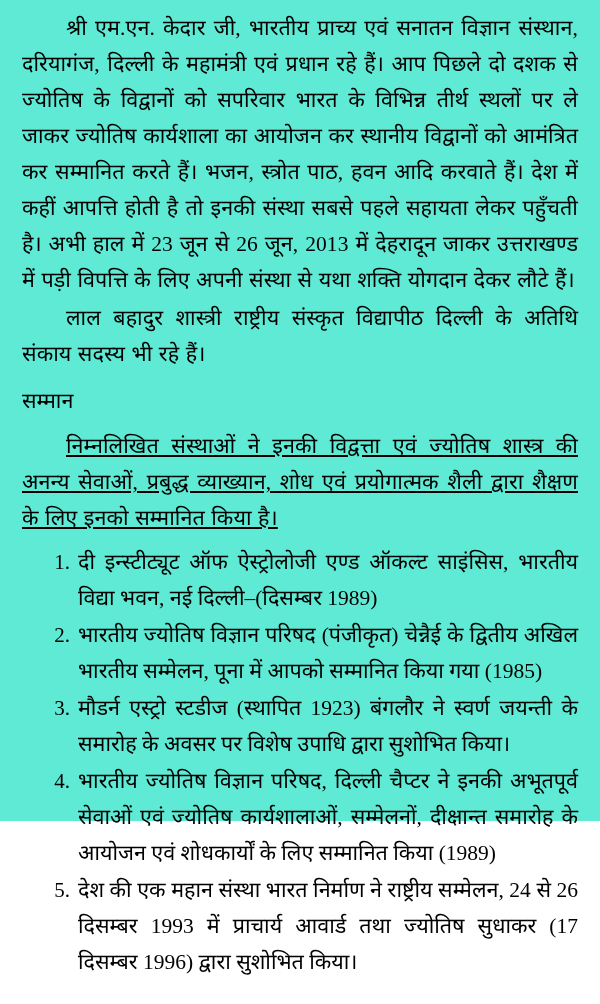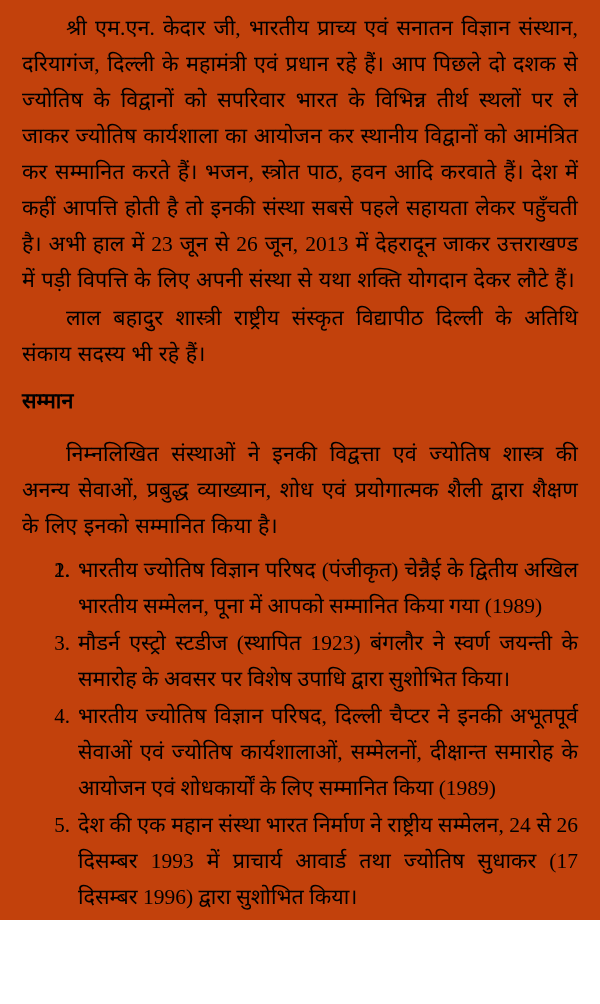--- a/index.html
+++ b/index.html
@@ -10,49 +10,50 @@
   body {
     width: 600px;
     height: 1004px;
     overflow: hidden;
     font-family: "Liberation Serif", "DejaVu Serif", serif;
     color: #000000;
   }
   .page {
     position: relative;
     width: 600px;
-    height: 920px;
+    height: 821px;
     box-sizing: border-box;
     padding: 10px 22px 0 22px;
-    background: #c2410c;
+    background: #5eead4;
   }
   .para {
     font-size: 21.5px;
     line-height: 36px;
     text-align: justify;
     text-justify: inter-word;
     margin: 0 0 2px 0;
     letter-spacing: 0.1px;
     word-spacing: 1px;
   }
   .para.first {
     text-indent: 44px;
   }
   .para.second {
     text-indent: 44px;
   }
   .heading {
     font-size: 21.5px;
     line-height: 34px;
-    font-weight: bold;
+    font-weight: normal;
     margin: 12px 0 2px 0;
   }
   .para.third {
     text-indent: 44px;
-    margin-top: 18px;
+    margin-top: 10px;
+    text-decoration: underline;
   }
   ol.awards {
     list-style: none;
     margin: 8px 0 0 0;
     padding: 0;
   }
   ol.awards > li {
     position: relative;
     padding-left: 56px;
     font-size: 21.5px;
@@ -78,24 +79,25 @@
 
   <p class="para second">लाल बहादुर शास्त्री राष्ट्रीय संस्कृत विद्यापीठ दिल्ली के अतिथि संकाय सदस्य भी रहे हैं।</p>
 
   <h2 class="heading">सम्मान</h2>
 
   <p class="para third">निम्नलिखित संस्थाओं ने इनकी विद्वत्ता एवं ज्योतिष शास्त्र की अनन्य सेवाओं, प्रबुद्ध व्याख्यान, शोध एवं प्रयोगात्मक शैली द्वारा शैक्षण के लिए इनको सम्मानित किया है।</p>
 
   <ol class="awards">
     <li>
       <span class="num">1.</span>
+      <span>दी इन्स्टीट्यूट ऑफ ऐस्ट्रोलोजी एण्ड ऑकल्ट साइंसिस, भारतीय विद्या भवन, नई दिल्ली–(दिसम्बर 1989)</span>
     </li>
     <li>
       <span class="num">2.</span>
-      <span>भारतीय ज्योतिष विज्ञान परिषद (पंजीकृत) चेन्नैई के द्वितीय अखिल भारतीय सम्मेलन, पूना में आपको सम्मानित किया गया (1989)</span>
+      <span>भारतीय ज्योतिष विज्ञान परिषद (पंजीकृत) चेन्नैई के द्वितीय अखिल भारतीय सम्मेलन, पूना में आपको सम्मानित किया गया (1985)</span>
     </li>
     <li>
       <span class="num">3.</span>
       <span>मौडर्न एस्ट्रो स्टडीज (स्थापित 1923) बंगलौर ने स्वर्ण जयन्ती के समारोह के अवसर पर विशेष उपाधि द्वारा सुशोभित किया।</span>
     </li>
     <li>
       <span class="num">4.</span>
       <span>भारतीय ज्योतिष विज्ञान परिषद, दिल्ली चैप्टर ने इनकी अभूतपूर्व सेवाओं एवं ज्योतिष कार्यशालाओं, सम्मेलनों, दीक्षान्त समारोह के आयोजन एवं शोधकार्यों के लिए सम्मानित किया (1989)</span>
     </li>
     <li>

